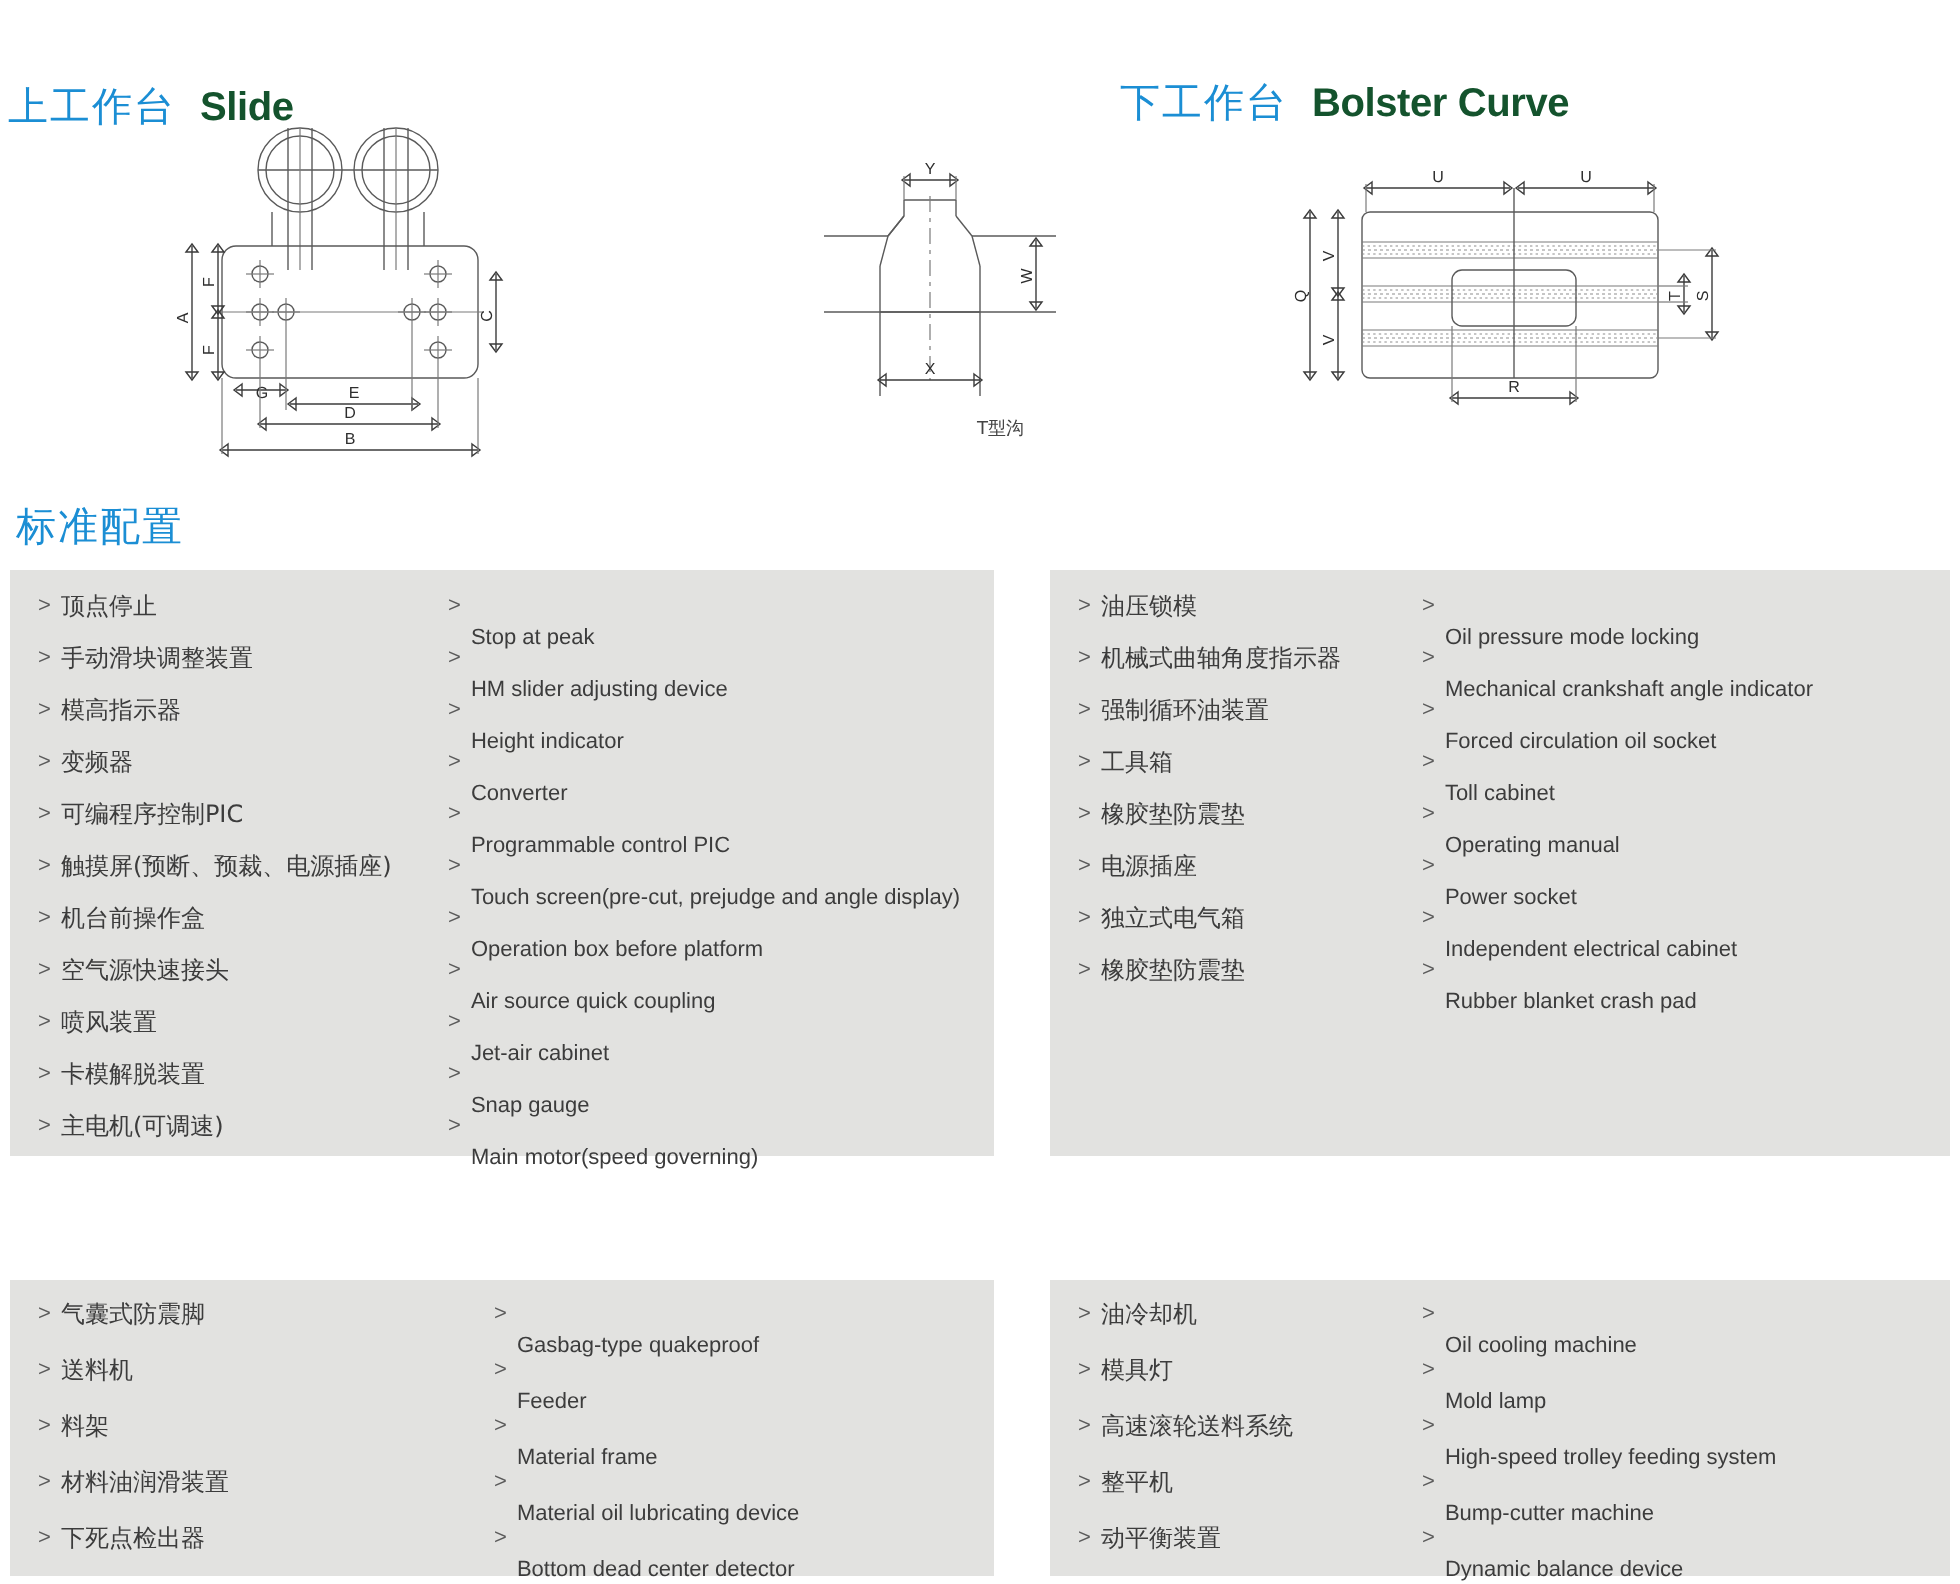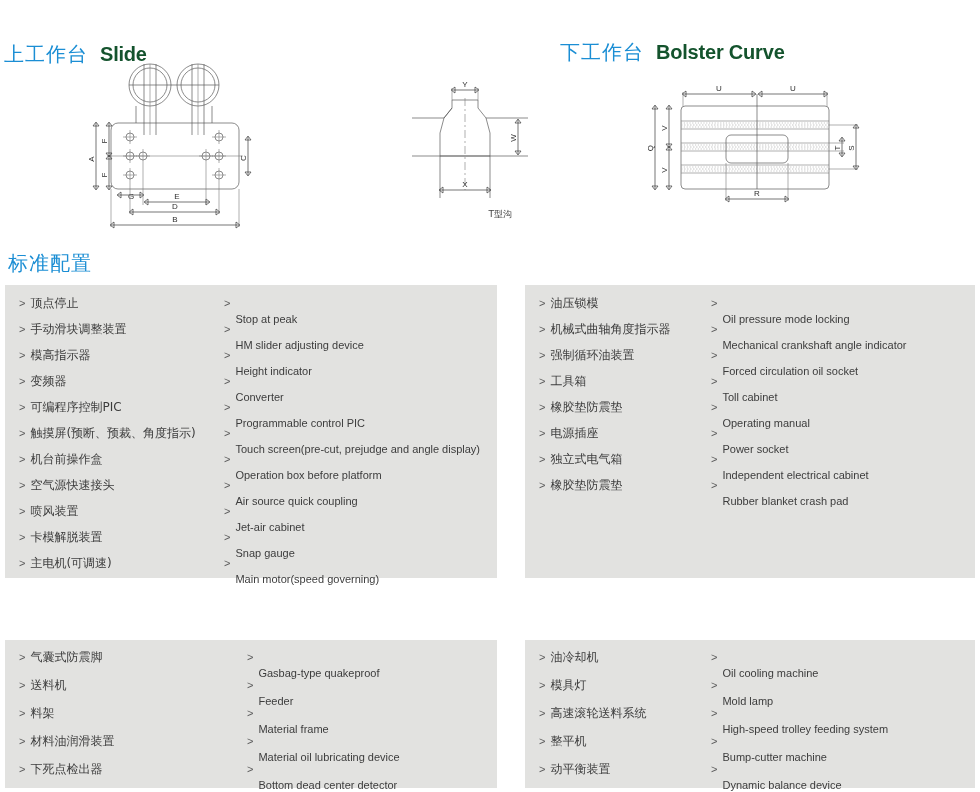--- a/index.html
+++ b/index.html
@@ -362,21 +362,21 @@
         </div>
         <div class="cell">
           <span class="chev">&gt;</span>
           <span class="txt-en">Programmable control PIC</span>
         </div>
       </div>
 
       <div class="row">
         <div class="cell c1">
           <span class="chev">&gt;</span>
-          <span class="txt-cn">触摸屏(预断、预裁、角度指示)</span>
+          <span class="txt-cn">触摸屏(预断、预裁、电源插座)</span>
         </div>
         <div class="cell">
           <span class="chev">&gt;</span>
           <span class="txt-en">Touch screen(pre-cut, prejudge and angle display)</span>
         </div>
       </div>
 
       <div class="row">
         <div class="cell c1">
           <span class="chev">&gt;</span>

